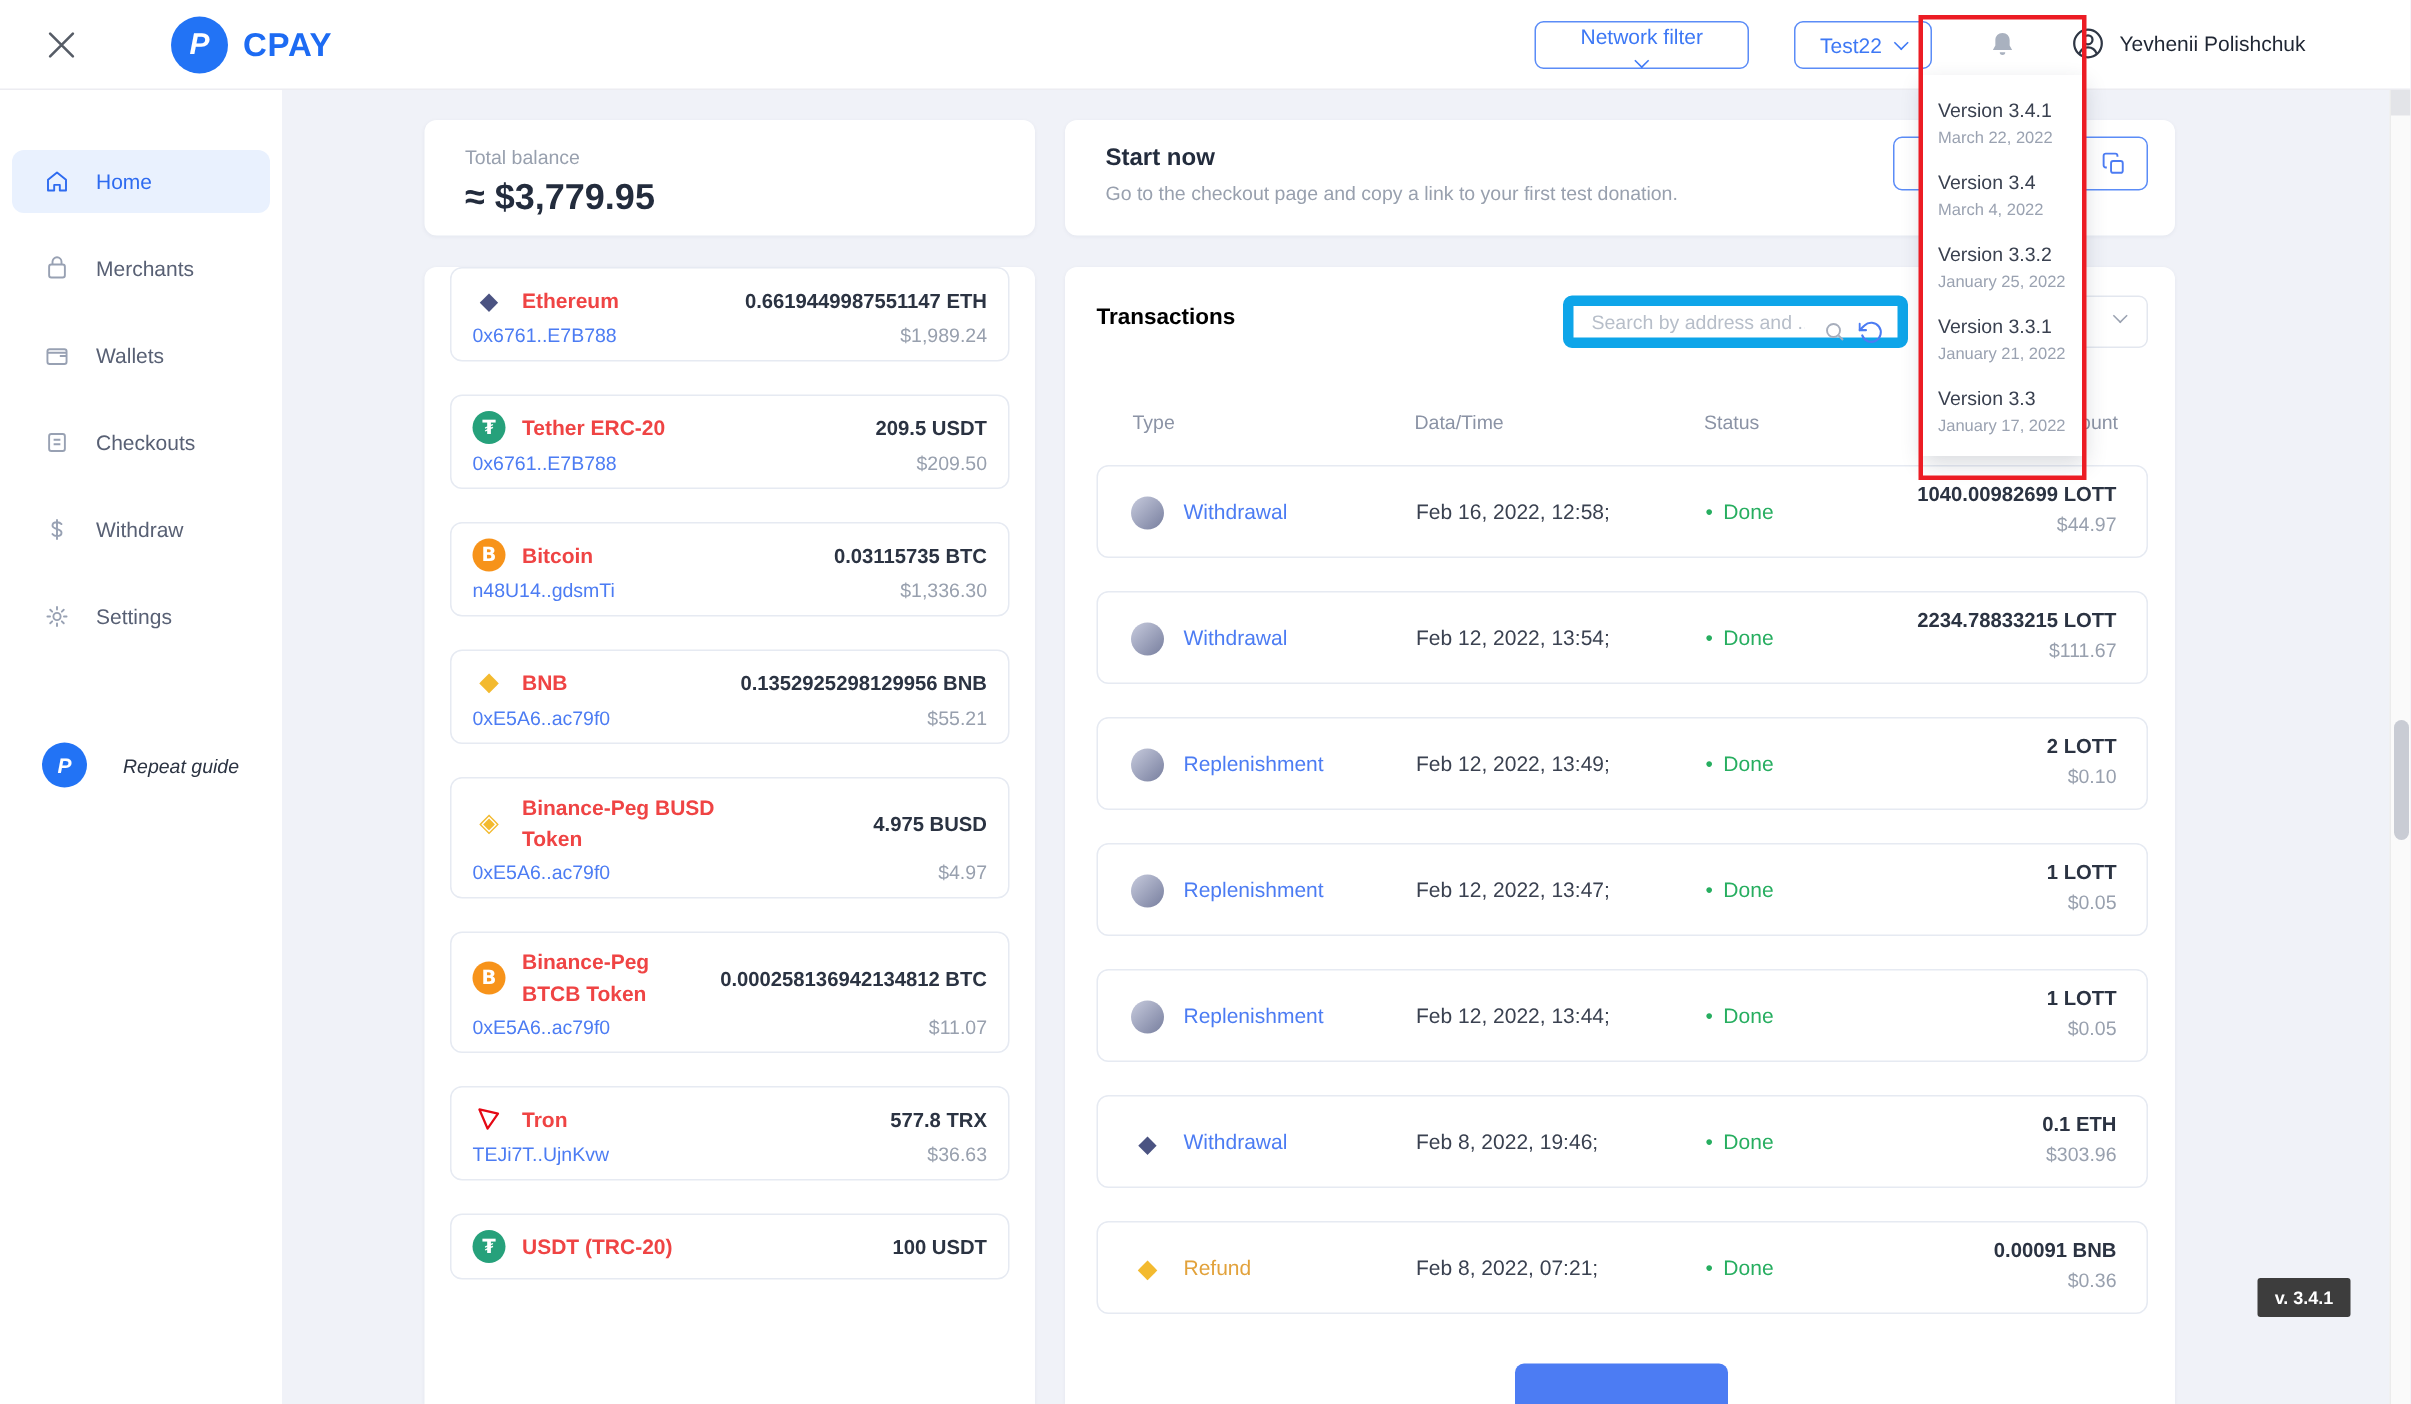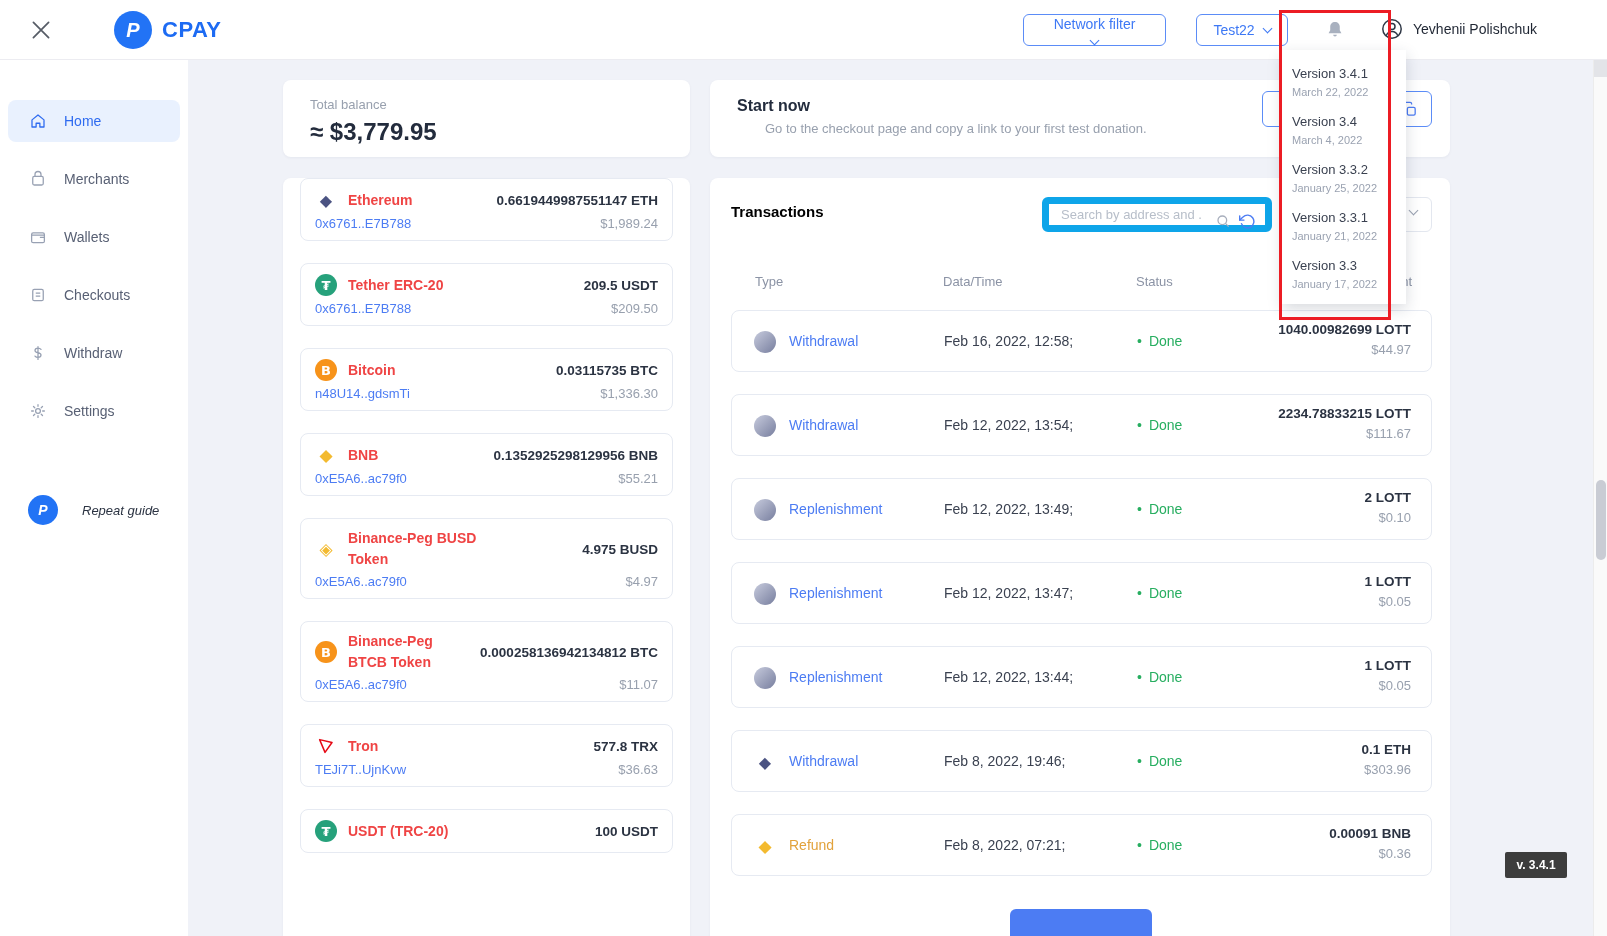--- a/index.html
+++ b/index.html
@@ -39,21 +39,21 @@
   .repeat-guide-label { font-size:13px; color:#2b3342;font-style:italic; }
 
   
   .card { position:absolute; background:#fff; border-radius:8px; box-shadow:0 1px 3px rgba(25,39,80,.05); }
   .balance-card { left:283px; top:80px; width:407px; height:77px; padding:17px 27px; }
   .balance-label { font-size:13px; color:#98a0ae; }
   .balance-value { font-size:24px; font-weight:700; color:#232c3d; margin-top:6px; }
 
   .start-card { left:710px; top:80px; width:740px; height:77px; padding:17px 27px; }
   .start-title { font-size:16px; font-weight:700; color:#232c3d; }
-  .start-desc { font-size:13px; color:#98a0ae; margin-top:6px;margin-left:28px; }
+  .start-desc { font-size:13px; color:#98a0ae; margin-top:6px; }
   .start-btn { position:absolute; right:18px; top:11px; width:170px; height:36px; border:1px solid #5b8cf7; border-radius:6px; background:#fff; display:flex; align-items:center; justify-content:flex-end; padding-right:13px; cursor:pointer; }
 
   
   .filter-card { left:283px; top:178px; width:407px; height:758px; border-radius:8px 8px 0 0; }
   .filter-head { display:flex; align-items:center; padding:26px 20px 18px 27px; }
   .filter-title { font-size:15px; font-weight:700; color:#232c3d; }
   .hide-zero { display:flex; align-items:center; gap:9px; margin-left:auto; font-size:13px; color:#323a49; cursor:pointer; }
   .checkbox { width:17px; height:17px; background:#2f80ed; border-radius:4px; position:relative; flex:none; }
   .checkbox::after { content:""; position:absolute; left:5.5px; top:2.5px; width:4px; height:8px; border:solid #fff; border-width:0 2px 2px 0; transform:rotate(45deg); }
   .currency-list { padding:0 17px; }
@@ -95,21 +95,21 @@
   .tx-type.refund { color:#e2a23b; }
   .tx-datetime { position:absolute; left:212px; top:22px; font-size:14px; color:#3a4150; }
   .tx-status { position:absolute; left:405px; top:22px; font-size:14px; color:#27ae60; font-weight:500; }
   .tx-status::before { content:"•"; margin-right:7px; }
   .tx-amounts { position:absolute; right:20px; top:11px; text-align:right; }
   .tx-amount { display:block; font-size:13.5px; font-weight:600; color:#2b3342; }
   .tx-usd { display:block; font-size:13px; color:#98a0ae; margin-top:5px; }
   .load-more-btn { position:absolute; left:300px; top:731px; width:142px; height:40px; background:#4c7cf3; border:none; border-radius:6px; cursor:pointer; }
 
   
-  .version-dropdown { position:absolute; left:1282px; top:50px; width:124px; background:#fff; box-shadow:0 5px 14px rgba(40,50,70,.18); z-index:50; padding:6px 0 8px; }
+  .version-dropdown { position:absolute; left:1282px; top:50px; width:108px; background:#fff; box-shadow:0 5px 14px rgba(40,50,70,.18); z-index:50; padding:6px 0 8px; }
   .vd-item { padding:10px 8px 6px 10px; cursor:pointer; }
   .vd-version { font-size:13px; color:#3a4150; }
   .vd-date { font-size:11px; color:#9aa2b1; margin-top:5px; }
   .annotation-box { position:absolute; left:1279px; top:10px; width:112px; height:310px; border:3px solid #ec1c24; z-index:60; pointer-events:none; }
 
   
   .version-badge { position:absolute; left:1505px; top:852px; width:62px; height:26px; background:#3d3d3d; color:#fff; font-size:12px; font-weight:700; display:flex; align-items:center; justify-content:center; z-index:70; border-radius:2px; }
   .scrollbar { position:absolute; right:0; top:60px; width:14px; height:876px; background:#fafafa; border-left:1px solid #ececec; z-index:40; }
   .scroll-btn { height:17px; background:#e3e4e8; cursor:pointer; }
   .scroll-thumb { position:absolute; left:2px; top:420px; width:10px; height:80px; background:#c9ccd4; border-radius:5px; cursor:pointer; }

